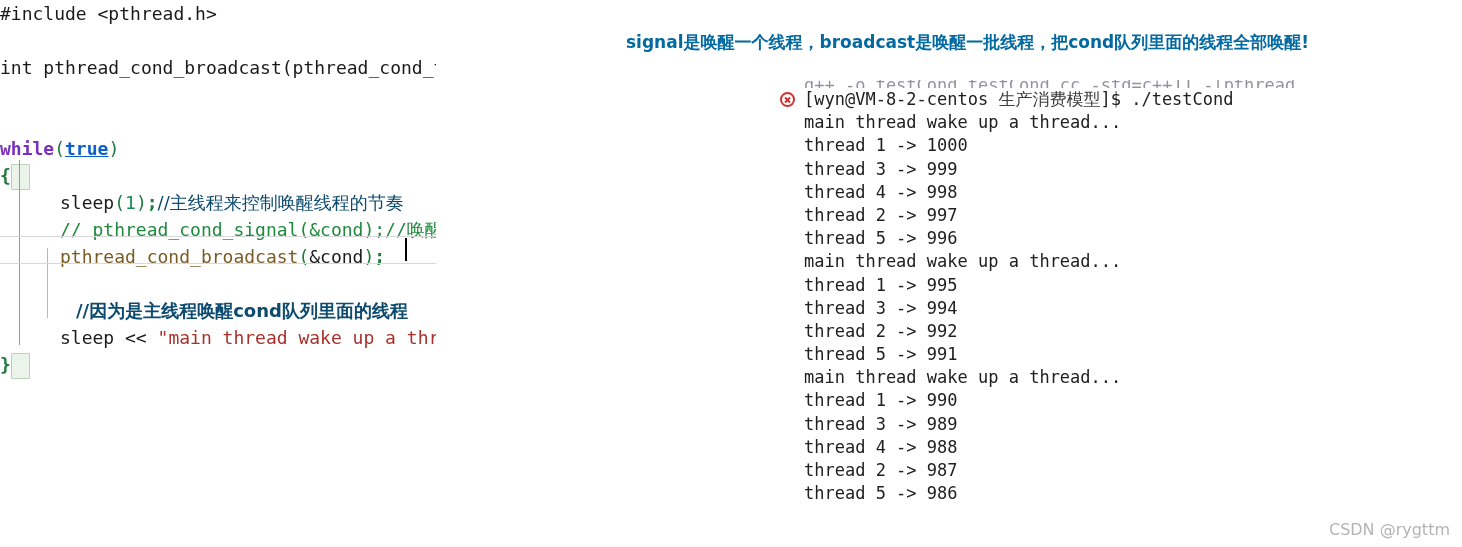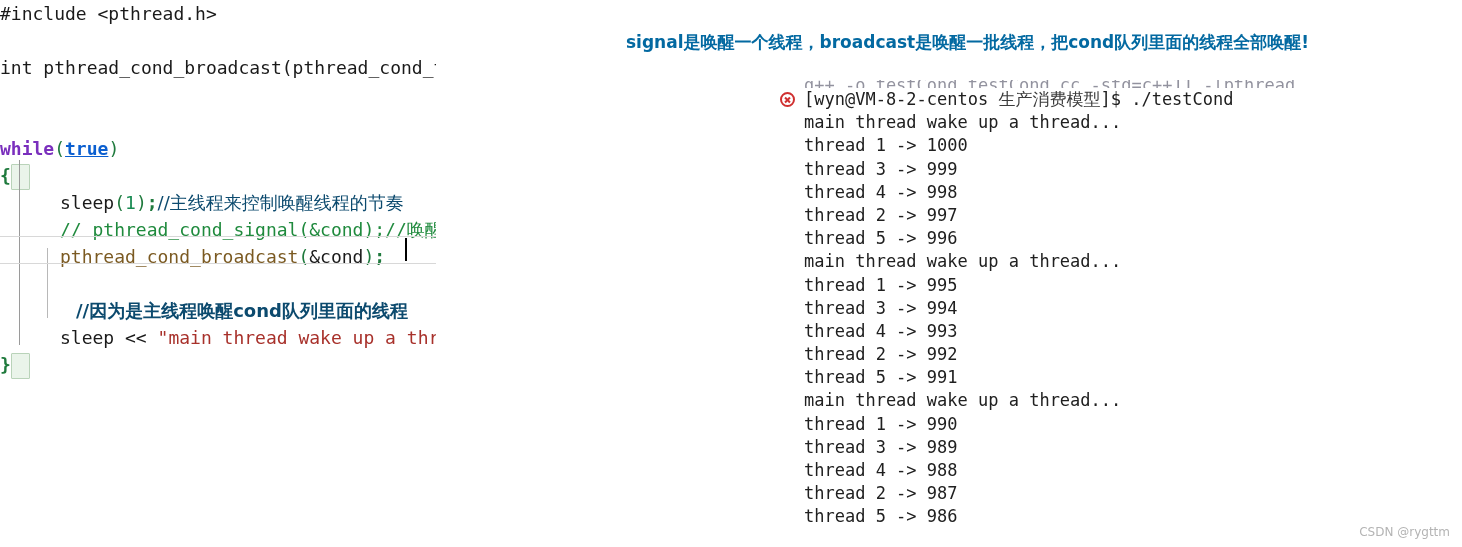--- a/index.html
+++ b/index.html
@@ -173,21 +173,21 @@
   }
   #err-marker::before { transform: rotate(45deg); }
   #err-marker::after  { transform: rotate(-45deg); }
 
   
   #watermark {
     position: absolute;
     right: 12px;
     bottom: 8px;
     font-family: "DejaVu Sans", sans-serif;
-    font-size: 12px;
+    font-size: 16px;
     color: #b4b4b4;
     white-space: nowrap;
   }
 </style>
 </head>
 <body>
 
 <div id="editor-pane">
   <div id="editor-inner">
 
@@ -237,21 +237,20 @@
 
   <div class="term-line">main thread wake up a thread...</div>
   <div class="term-line">thread 1 -&gt; 1000</div>
   <div class="term-line">thread 3 -&gt; 999</div>
   <div class="term-line">thread 4 -&gt; 998</div>
   <div class="term-line">thread 2 -&gt; 997</div>
   <div class="term-line">thread 5 -&gt; 996</div>
   <div class="term-line">main thread wake up a thread...</div>
   <div class="term-line">thread 1 -&gt; 995</div>
   <div class="term-line">thread 3 -&gt; 994</div>
-  <div class="term-line">thread 4 -&gt; 993</div>
   <div class="term-line">thread 2 -&gt; 992</div>
   <div class="term-line">thread 5 -&gt; 991</div>
   <div class="term-line">main thread wake up a thread...</div>
   <div class="term-line">thread 1 -&gt; 990</div>
   <div class="term-line">thread 3 -&gt; 989</div>
   <div class="term-line">thread 4 -&gt; 988</div>
   <div class="term-line">thread 2 -&gt; 987</div>
   <div class="term-line">thread 5 -&gt; 986</div>
 </div>
 

